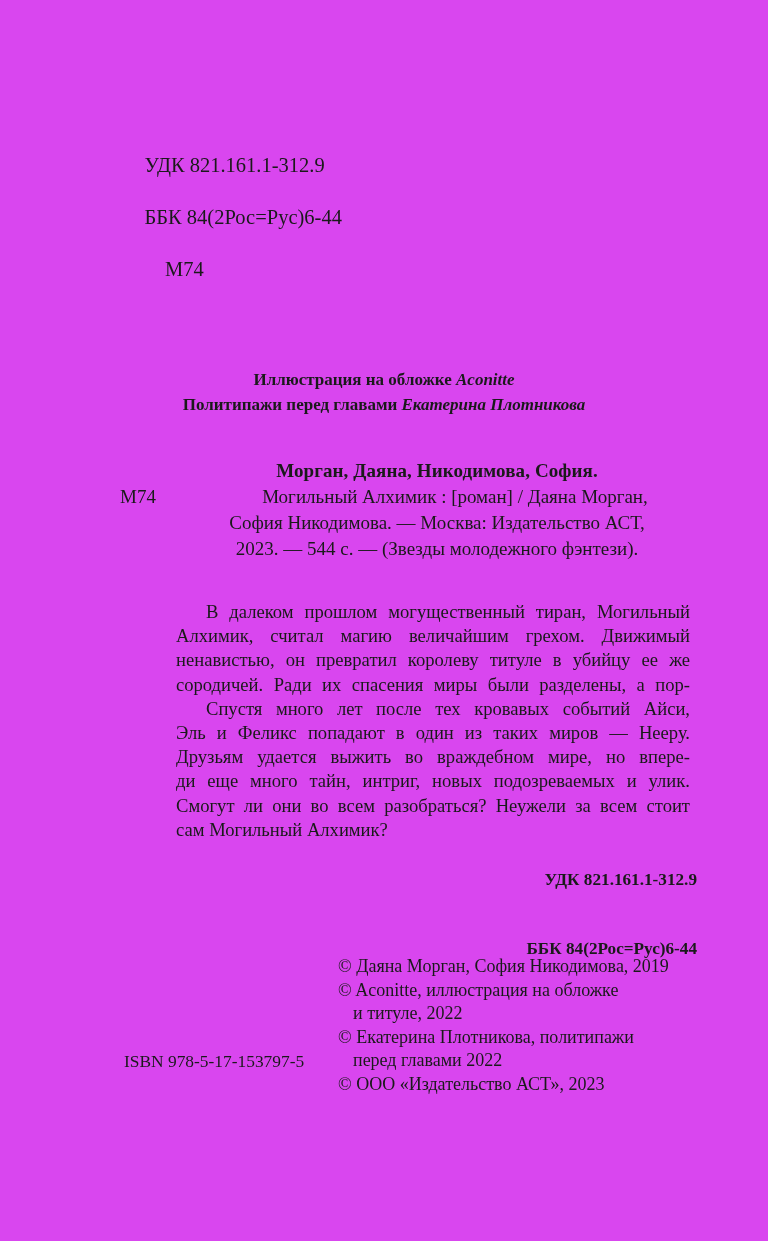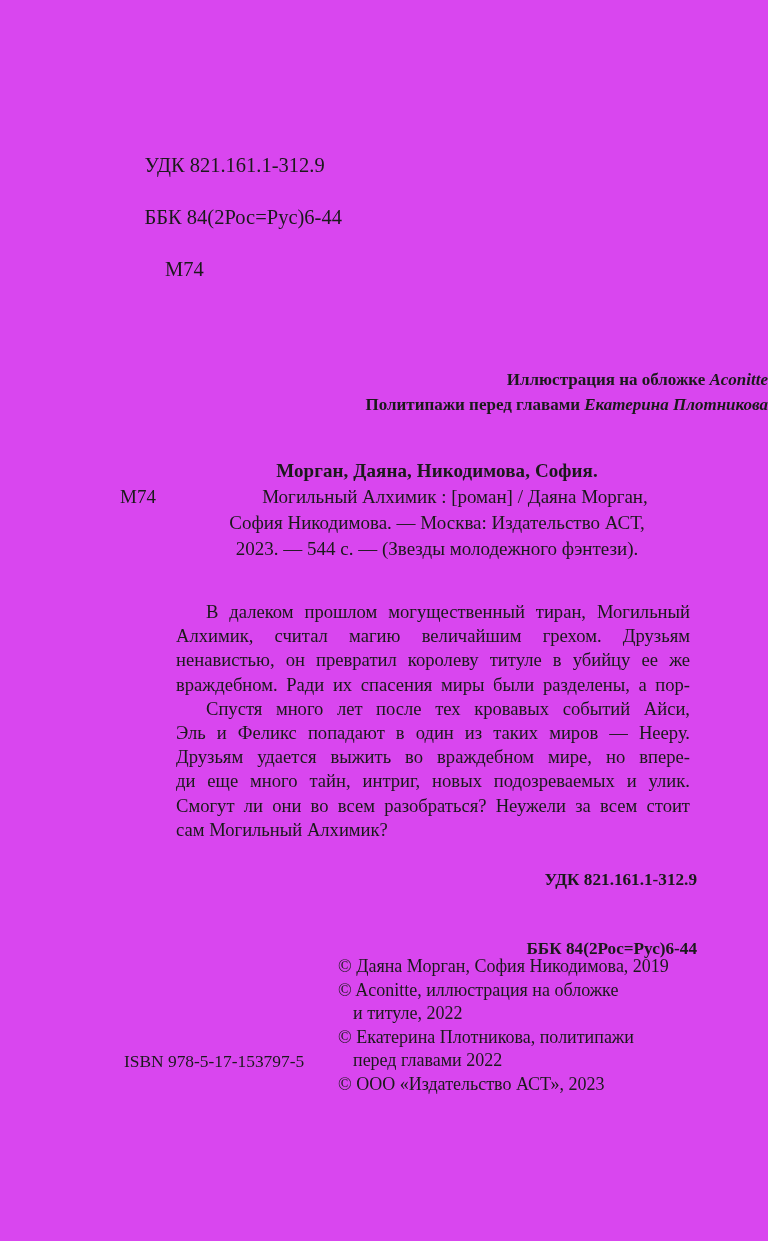--- a/index.html
+++ b/index.html
@@ -34,21 +34,21 @@
     display: block;
     padding-left: 41px;
   }
 
   
   .credits {
     position: absolute;
     left: 0;
     right: 0;
     top: 368px;
-    text-align: right;
+    text-align: center;
     font-size: 17px;
     line-height: 24.5px;
     font-weight: bold;
   }
   .credits .ln { display: block; }
   .credits i {
     font-style: italic;
     font-weight: bold;
   }
 
@@ -174,23 +174,23 @@
       <span class="shelf">М74</span>
       <span class="ln first">Могильный Алхимик : [роман] / Даяна Морган,</span>
       <span class="ln">София Никодимова. — Москва: Издательство АСТ,</span>
       <span class="ln">2023. — 544 с. — (Звезды молодежного фэнтези).</span>
     </div>
   </div>
 
   <div class="annotation">
     <p>
       <span class="ln ind just">В далеком прошлом могущественный тиран, Могильный</span>
-      <span class="ln just">Алхимик, считал магию величайшим грехом. Друзьям</span>
+      <span class="ln just">Алхимик, считал магию величайшим грехом. Движимый</span>
       <span class="ln just">ненавистью, он превратил королеву титуле в убийцу ее же</span>
-      <span class="ln just">враждебном. Ради их спасения миры были разделены, а пор-</span>
+      <span class="ln just">сородичей. Ради их спасения миры были разделены, а пор-</span>
     </p>
     <p>
       <span class="ln ind just">Спустя много лет после тех кровавых событий Айси,</span>
       <span class="ln just">Эль и Феликс попадают в один из таких миров — Нееру.</span>
       <span class="ln just">Друзьям удается выжить во враждебном мире, но впере-</span>
       <span class="ln just">ди еще много тайн, интриг, новых подозреваемых и улик.</span>
       <span class="ln just">Смогут ли они во всем разобраться? Неужели за всем стоит</span>
       <span class="ln">сам Могильный Алхимик?</span>
     </p>
   </div>

